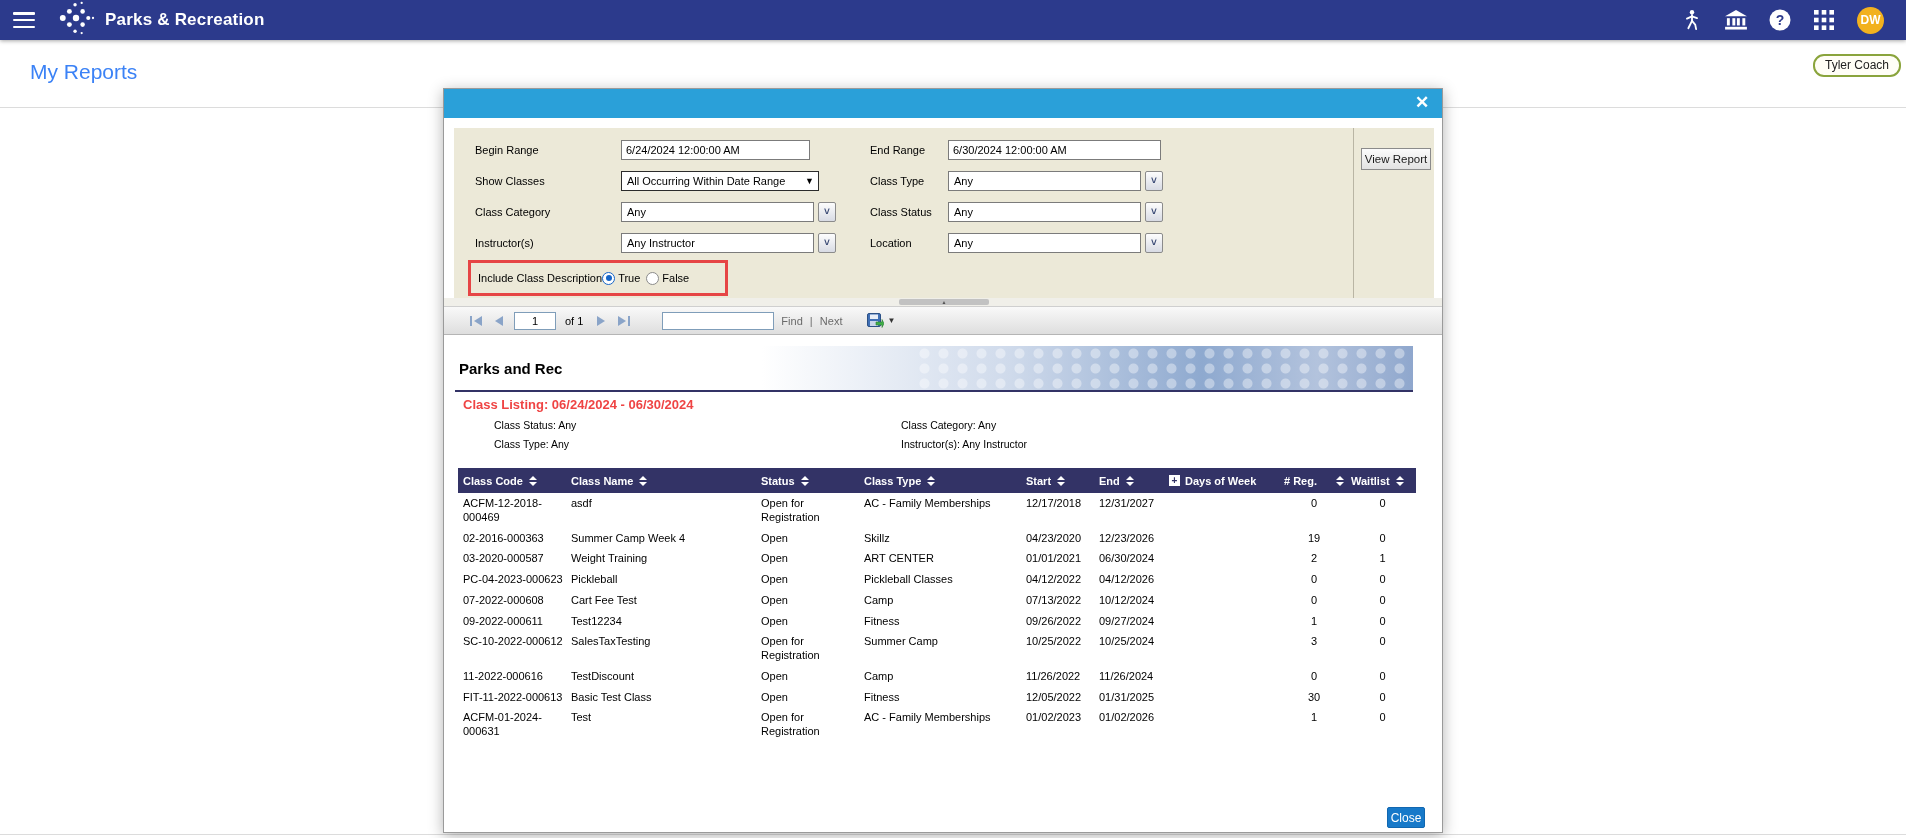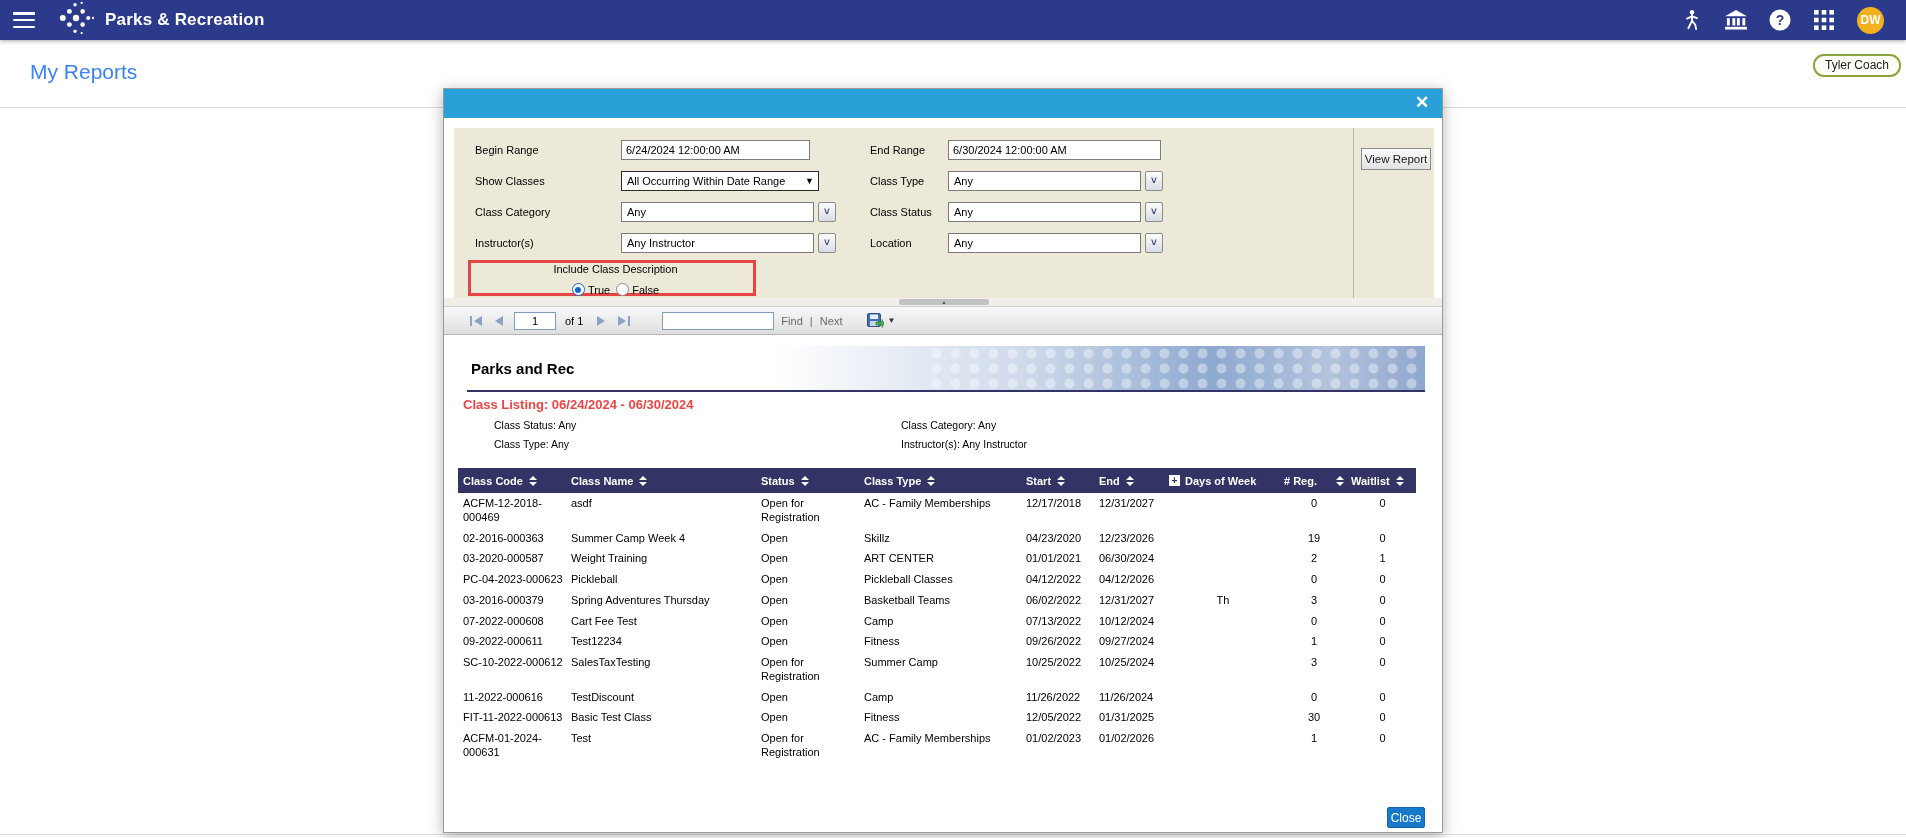--- a/index.html
+++ b/index.html
@@ -66,22 +66,22 @@
     position:absolute; top:0; width:18px; height:20px; border:1px solid #8b8b8b; border-radius:2px;
     background:linear-gradient(#fdfdfd,#d8dbe4); color:#3a4a75; font-size:10px; font-weight:bold;
     text-align:center; line-height:18px; cursor:pointer; margin-left:2px;
   }
   .nativesel {
     position:absolute; height:20px; border:1px solid #2b2b2b; background:#fff; font-size:11px;
     line-height:18px; padding:0 20px 8px 5px; white-space:nowrap; cursor:pointer;
   }
   .nativesel .nv { position:absolute; right:4px; top:0; line-height:18px; font-size:9px; color:#000; }
   .annotation-box {
-    position:absolute; left:14px; top:132px; width:288px; height:36px;
-    border:3px solid #e64545; display:flex; align-items:center; padding-left:7px; gap:8px;flex-direction:column;
+    position:absolute; left:14px; top:132px; width:260px; height:36px;
+    border:3px solid #e64545; display:flex; align-items:center; padding-left:7px; 
   }
   .radio-group { display:flex; align-items:center; gap:6px; }
   .radio { display:flex; align-items:center; gap:3px; cursor:pointer; }
   .rdot { width:13px; height:13px; border-radius:50%; border:1px solid #8b8b8b; background:#fff; position:relative; }
   .rdot.checked { border:1px solid #1565c8; background:#fff; }
   .rdot.checked::after {
     content:""; position:absolute; left:2.5px; top:2.5px; width:6px; height:6px; border-radius:50%; background:#1565c8;
   }
   .btn-silver {
     position:absolute; border:1px solid #8b8b8b; background:linear-gradient(#fbfbfb,#e2e2e2);
@@ -104,21 +104,21 @@
   .pgbox { width:42px; height:18px; border:1px solid #7f9db9; background:#fff; text-align:center; font-size:11px; font-family:"Liberation Sans",sans-serif; }
   .of-label { color:#000; margin:0 2px; }
   .findbox { width:112px; height:18px; border:1px solid #7f9db9; background:#fff; margin-left:24px; font-size:11px; font-family:"Liberation Sans",sans-serif; padding:0 3px; }
   .findlink { color:#6a6a6a; cursor:pointer; }
   .findsep { color:#999; font-weight:bold; }
   .export-wrap { display:flex; align-items:center; gap:3px; margin-left:18px; cursor:pointer; }
   .caret { font-size:8px; color:#333; }
   
   .report-area { position:absolute; left:0; top:246px; width:100%; height:462px; background:#fff; overflow:hidden; }
   .banner {
-    position:relative; margin:11px 0 0 23px; width:958px; height:46px;
+    position:relative; margin:11px 0 0 11px; width:958px; height:46px;
     background:linear-gradient(90deg,#ffffff 0%,#ffffff 32%,#cfdaeb 58%,#8ea9cf 78%,#b3c3dd 90%,#8fa7cd 100%);
     border-bottom:2px solid #333366;
   }
   .banner::after {
     content:""; position:absolute; right:0; top:0; width:52%; height:100%; opacity:.45;
     background-image:radial-gradient(circle, rgba(255,255,255,.85) 4.5px, rgba(255,255,255,0) 5.5px);
     background-size:19px 15px;
   }
   .banner-title { position:absolute; left:4px; top:14px; font-size:15px; font-weight:bold; color:#000; z-index:1; }
   .rpt-subtitle { margin:5px 0 0 19px; font-size:13px; font-weight:bold; color:#ef4444; }
@@ -493,31 +493,20 @@
               <td>Pickleball</td>
               <td>Open</td>
               <td>Pickleball Classes</td>
               <td>04/12/2022</td>
               <td>04/12/2026</td>
               <td></td>
               <td>0</td>
               <td>0</td>
             </tr>
             <tr>
-              <td>03-2016-000379</td>
-              <td>Spring Adventures Thursday</td>
-              <td>Open</td>
-              <td>Basketball Teams</td>
-              <td>06/02/2022</td>
-              <td>12/31/2027</td>
-              <td>Th</td>
-              <td>3</td>
-              <td>0</td>
-            </tr>
-            <tr>
               <td>07-2022-000608</td>
               <td>Cart Fee Test</td>
               <td>Open</td>
               <td>Camp</td>
               <td>07/13/2022</td>
               <td>10/12/2024</td>
               <td></td>
               <td>0</td>
               <td>0</td>
             </tr>

